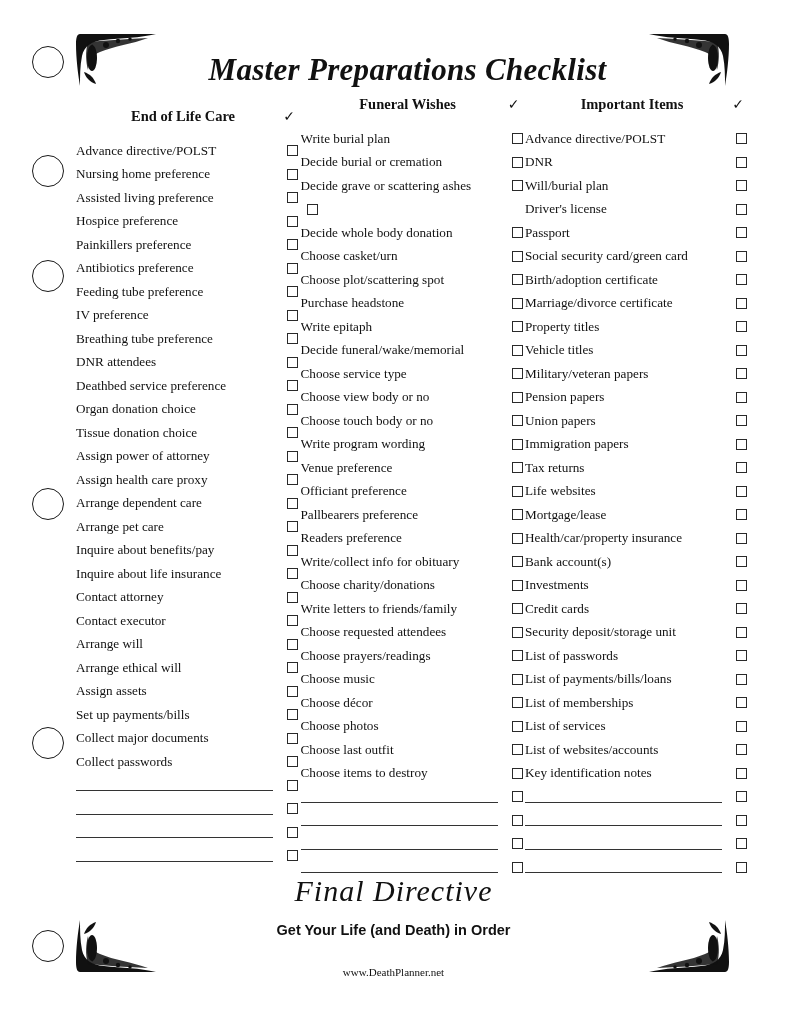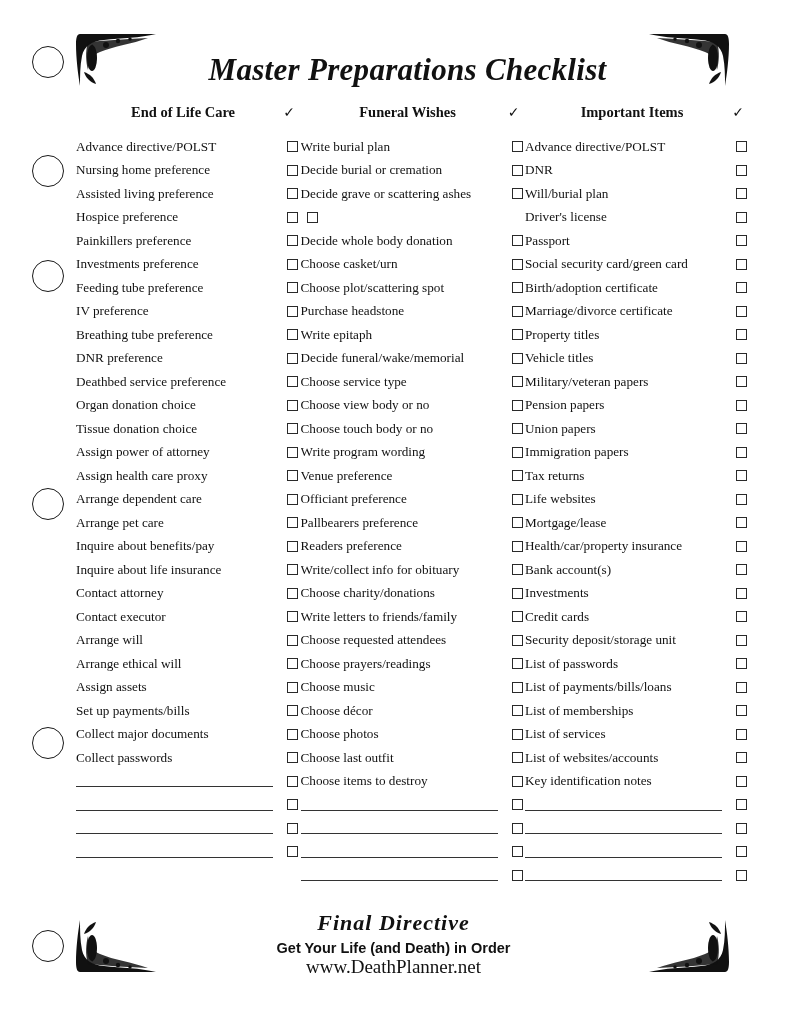--- a/index.html
+++ b/index.html
@@ -57,25 +57,26 @@
     text-align: center;
     font-size: 31px;
     font-style: italic;
     font-weight: bold;
     font-family: "Liberation Serif", serif;
     letter-spacing: 0.3px;
   }
 
   .columns {
     position: absolute;
-    top: 104px;
+    top: 96px;
     left: 76px;
     right: 40px;
     display: flex;
     justify-content: space-between;
+    align-items: center;
   }
   .col { width: 222px; }
   .col-head {
     display: flex;
     align-items: baseline;
     justify-content: space-between;
     margin-bottom: 14px;
   }
   .col-title {
     font-size: 14.5px;
@@ -120,35 +121,35 @@
   .footer {
     position: absolute;
     left: 0;
     width: 100%;
     bottom: 46px;
     text-align: center;
   }
   .brand {
     font-family: "Liberation Serif", serif;
     font-style: italic;
-    font-weight: bold;
-    font-size: 22px;
+    font-weight: normal;
+    font-size: 30px;
     letter-spacing: 1px;
     line-height: 1.05;
   }
   .tagline {
     font-family: "Liberation Sans", sans-serif;
     font-weight: bold;
     font-size: 14.5px;
-    margin-top: 6px;
+    margin-top: 16px;
   }
   .site {
     font-family: "Liberation Serif", serif;
-    font-size: 19px;
-    margin-top: 0;
+    font-size: 11px;
+    margin-top: 28px;
   }
 </style>
 </head>
 <body>
 
 <div class="page">
 
   <div class="holes">
     <div class="hole" style="top:46px"></div>
     <div class="hole" style="top:155px"></div>
@@ -229,37 +230,37 @@
         </div>
         <div class="row">
           <div class="label">Hospice preference</div>
           <div class="box"></div>
         </div>
         <div class="row">
           <div class="label">Painkillers preference</div>
           <div class="box"></div>
         </div>
         <div class="row">
-          <div class="label">Investments preference</div>
+          <div class="label">Antibiotics preference</div>
           <div class="box"></div>
         </div>
         <div class="row">
           <div class="label">Feeding tube preference</div>
           <div class="box"></div>
         </div>
         <div class="row">
           <div class="label">IV preference</div>
           <div class="box"></div>
         </div>
         <div class="row">
           <div class="label">Breathing tube preference</div>
           <div class="box"></div>
         </div>
         <div class="row">
-          <div class="label">DNR preference</div>
+          <div class="label">DNR attendees</div>
           <div class="box"></div>
         </div>
         <div class="row">
           <div class="label">Deathbed service preference</div>
           <div class="box"></div>
         </div>
         <div class="row">
           <div class="label">Organ donation choice</div>
           <div class="box"></div>
         </div>

